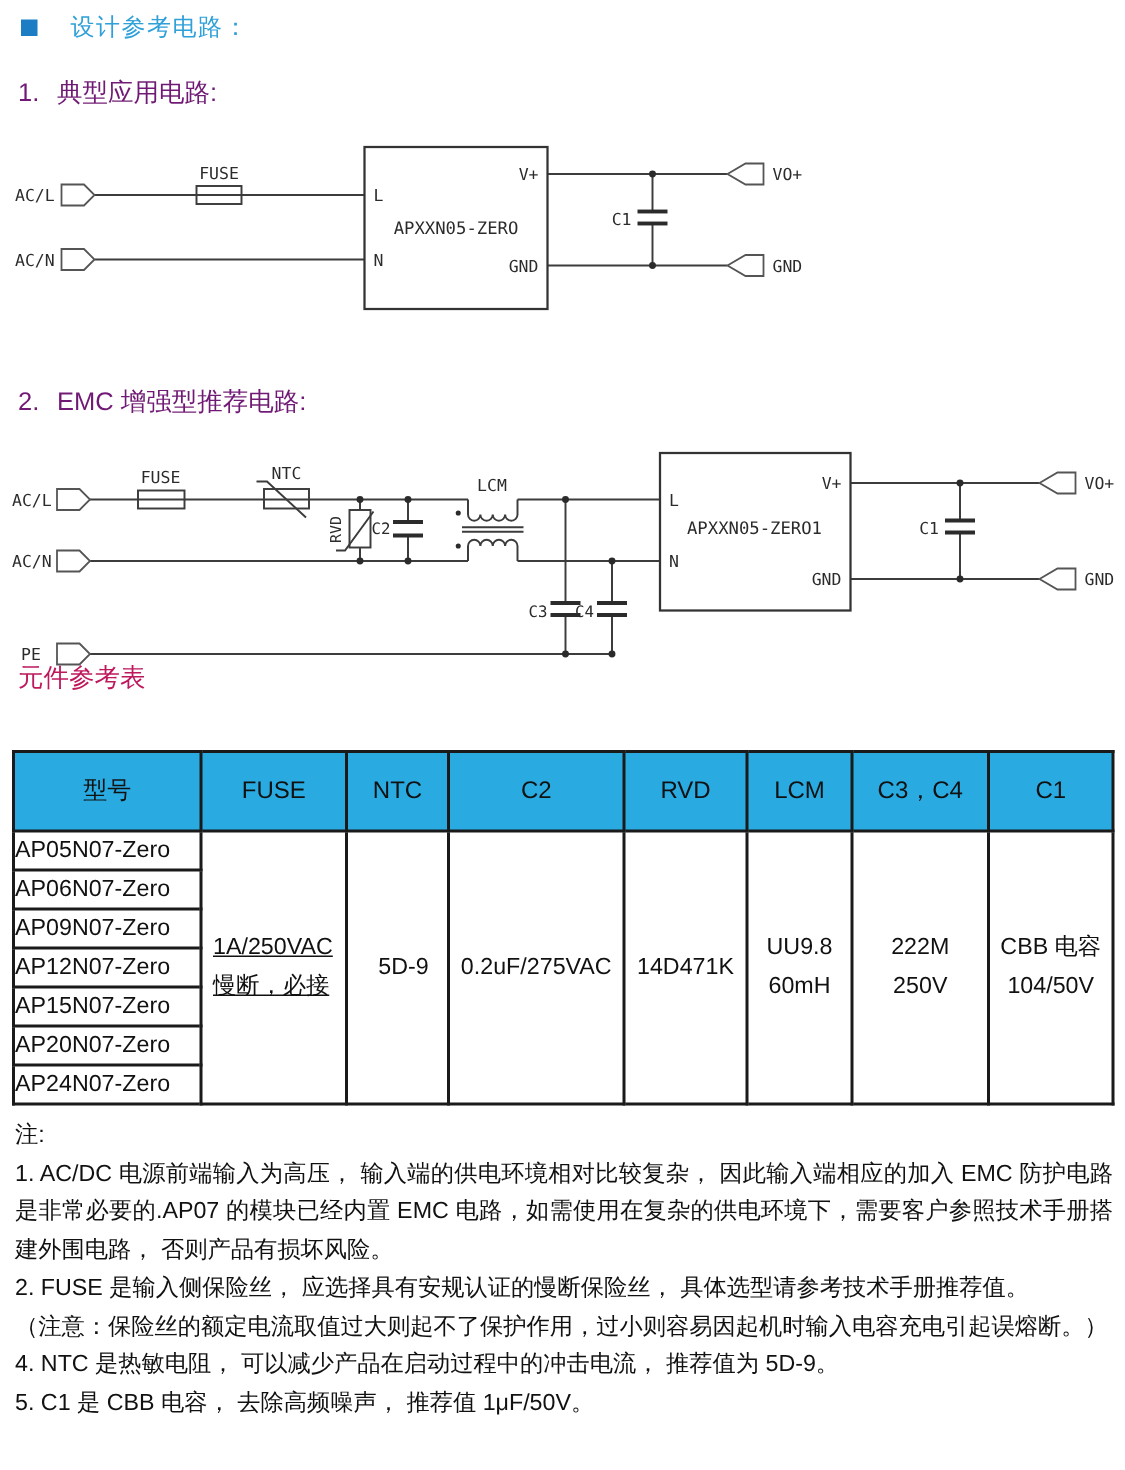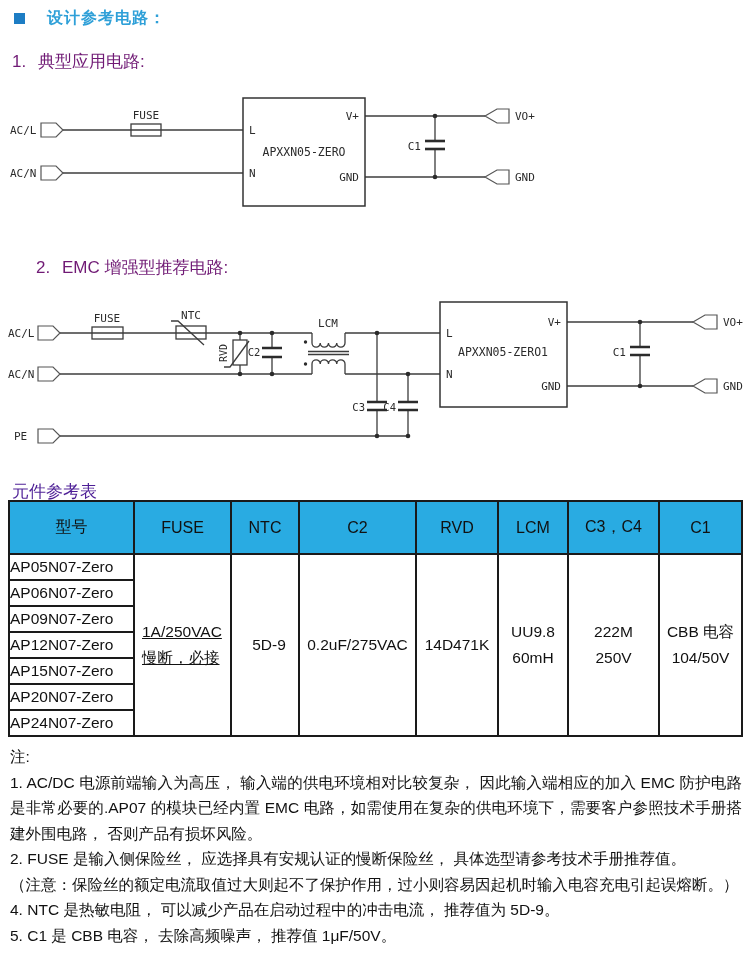--- a/index.html
+++ b/index.html
@@ -12,33 +12,33 @@
   *{box-sizing:border-box;}
   html,body{margin:0;padding:0;}
   body{
     width:750px;height:980px;background:#ffffff;
     font-family:"Liberation Sans",sans-serif;color:var(--ink);
   }
   .page{position:relative;width:750px;height:980px;overflow:hidden;background:#fff;}
 
   .doc-header{position:absolute;left:14px;top:8px;display:flex;align-items:center;}
   .bullet-square{width:11px;height:11px;background:var(--bullet);flex:0 0 auto;}
-  .doc-title{margin-left:22px;color:var(--accent-text);font-size:16px;font-weight:700;letter-spacing:1px;}
+  .doc-title{margin-left:22px;color:var(--accent-text);font-size:16px;font-weight:400;letter-spacing:1px;}
 
   .section-heading{position:absolute;left:12px;font-size:17px;color:#701a75;}
   .section-heading .num{display:inline-block;min-width:26px;}
   #sec1{top:50px;}
-  #sec2{top:256px;margin-left:24px;}
+  #sec2{top:256px;}
 
   .circuit{position:absolute;left:0;}
   #circuit1{top:88px;}
   #circuit2{top:290px;}
   .circuit svg text{font-family:"DejaVu Sans Mono","Liberation Mono",monospace;fill:#2b2b2b;}
 
-  .table-title{position:absolute;left:12px;top:480px;font-size:17px;color:#4c1d95;}
+  .table-title{position:absolute;left:12px;top:440px;font-size:17px;color:#be185d;}
 
   table.ref-table{
     position:absolute;left:8px;top:500px;width:733px;
     border-collapse:collapse;table-layout:fixed;
   }
   .ref-table th{
     background:var(--table-header-bg);border:2px solid #1a1a1a;
     height:36px;font-size:16px;font-weight:400;color:#111;text-align:center;padding:15px;
   }
   .ref-table td{

